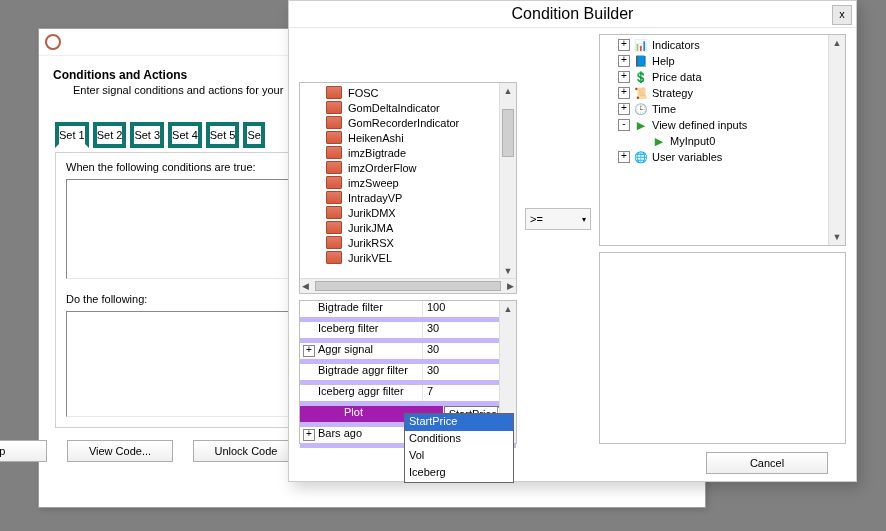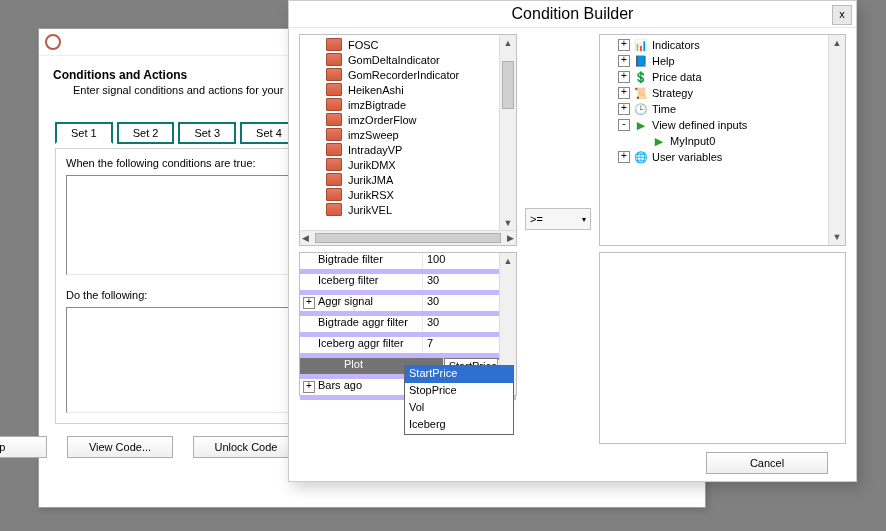--- a/index.html
+++ b/index.html
@@ -47,22 +47,22 @@
   .subhdr {
     padding: 0 4px 8px 24px;
   }
   .tabs {
     display: flex;
     gap: 4px;
     margin-top: 18px;
     padding-left: 6px;
   }
   .tab {
-    border: 2px solid #0f766e;
-    padding: 3px 14px;
+    border: 4px solid #0f766e;
+    padding: 3px 0;
     background: #fff;
     cursor: pointer;
     text-align: center;
   }
   .tab.active { font-weight: normal; background:#fff; border-bottom-color:#fff;}
   .group {
     border: 1px solid #d0d0d0;
     margin: 4px 6px 10px 6px;
     padding: 6px 10px 10px 10px;
   }
@@ -106,21 +106,21 @@
     background:#e9e9e9;
     text-align:center; line-height:16px;
     cursor:pointer; font-size:11px;
   }
   .cb-body {
     display:flex; gap:8px;
     padding: 6px 10px 4px 10px;
     height: 410px;
     position:relative;
   }
-  .left-col { width: 218px; display:flex; flex-direction:column; }
+  .left-col { width: 218px; display:flex; flex-direction:column;justify-content:flex-end; }
   .mid-col { width: 66px; display:flex; align-items:flex-start; padding-top:174px;}
   .right-col { flex:1; display:flex; flex-direction:column;}
   .listbox {
     border:1px solid #bfbfbf;
     background:#fff;
     overflow:hidden;
     position:relative;
   }
   .ind-list { height: 210px; }
   .scroll-v {
@@ -176,21 +176,21 @@
     overflow:hidden;
   }
   .propgrid .v { flex:1; padding-left:4px; position:relative;}
   .expander {
     position:absolute; left:3px; top:2px;
     width:10px; height:10px;
     border:1px solid #888;
     text-align:center; line-height:8px;
     font-size:10px; background:#fff;
   }
-  .row.selected .k { background:#737373; color:#fff;padding-left:44px; }
+  .row.selected .k { background:#a21caf; color:#fff;padding-left:44px; }
   .row.selected .v {
     border:1px solid #777;
     height:15px; box-sizing:border-box;
     display:flex; align-items:center; justify-content:space-between;
     padding-right:2px;
   }
   .dd-btn {
     width:14px; height:12px;
     border:1px solid #999;
     background:linear-gradient(#fff,#e6e6e6);
@@ -390,21 +390,21 @@
             </div>
           </div>
         <div class="scroll-v" style="bottom:0">
           <div class="up">▲</div>
           <div class="down">▼</div>
         </div>
 
         <div class="dropdown-pop">
           <div id="dd-opts">
               <div class="opt sel">StartPrice</div>
-              <div class="opt">StopPrice</div>
+              <div class="opt">Conditions</div>
               <div class="opt">Vol</div>
               <div class="opt">Iceberg</div>
             </div>
         </div>
       </div>
     </div>
 
     <div class="mid-col">
       <div class="op-select">
         <span>&gt;=</span>

